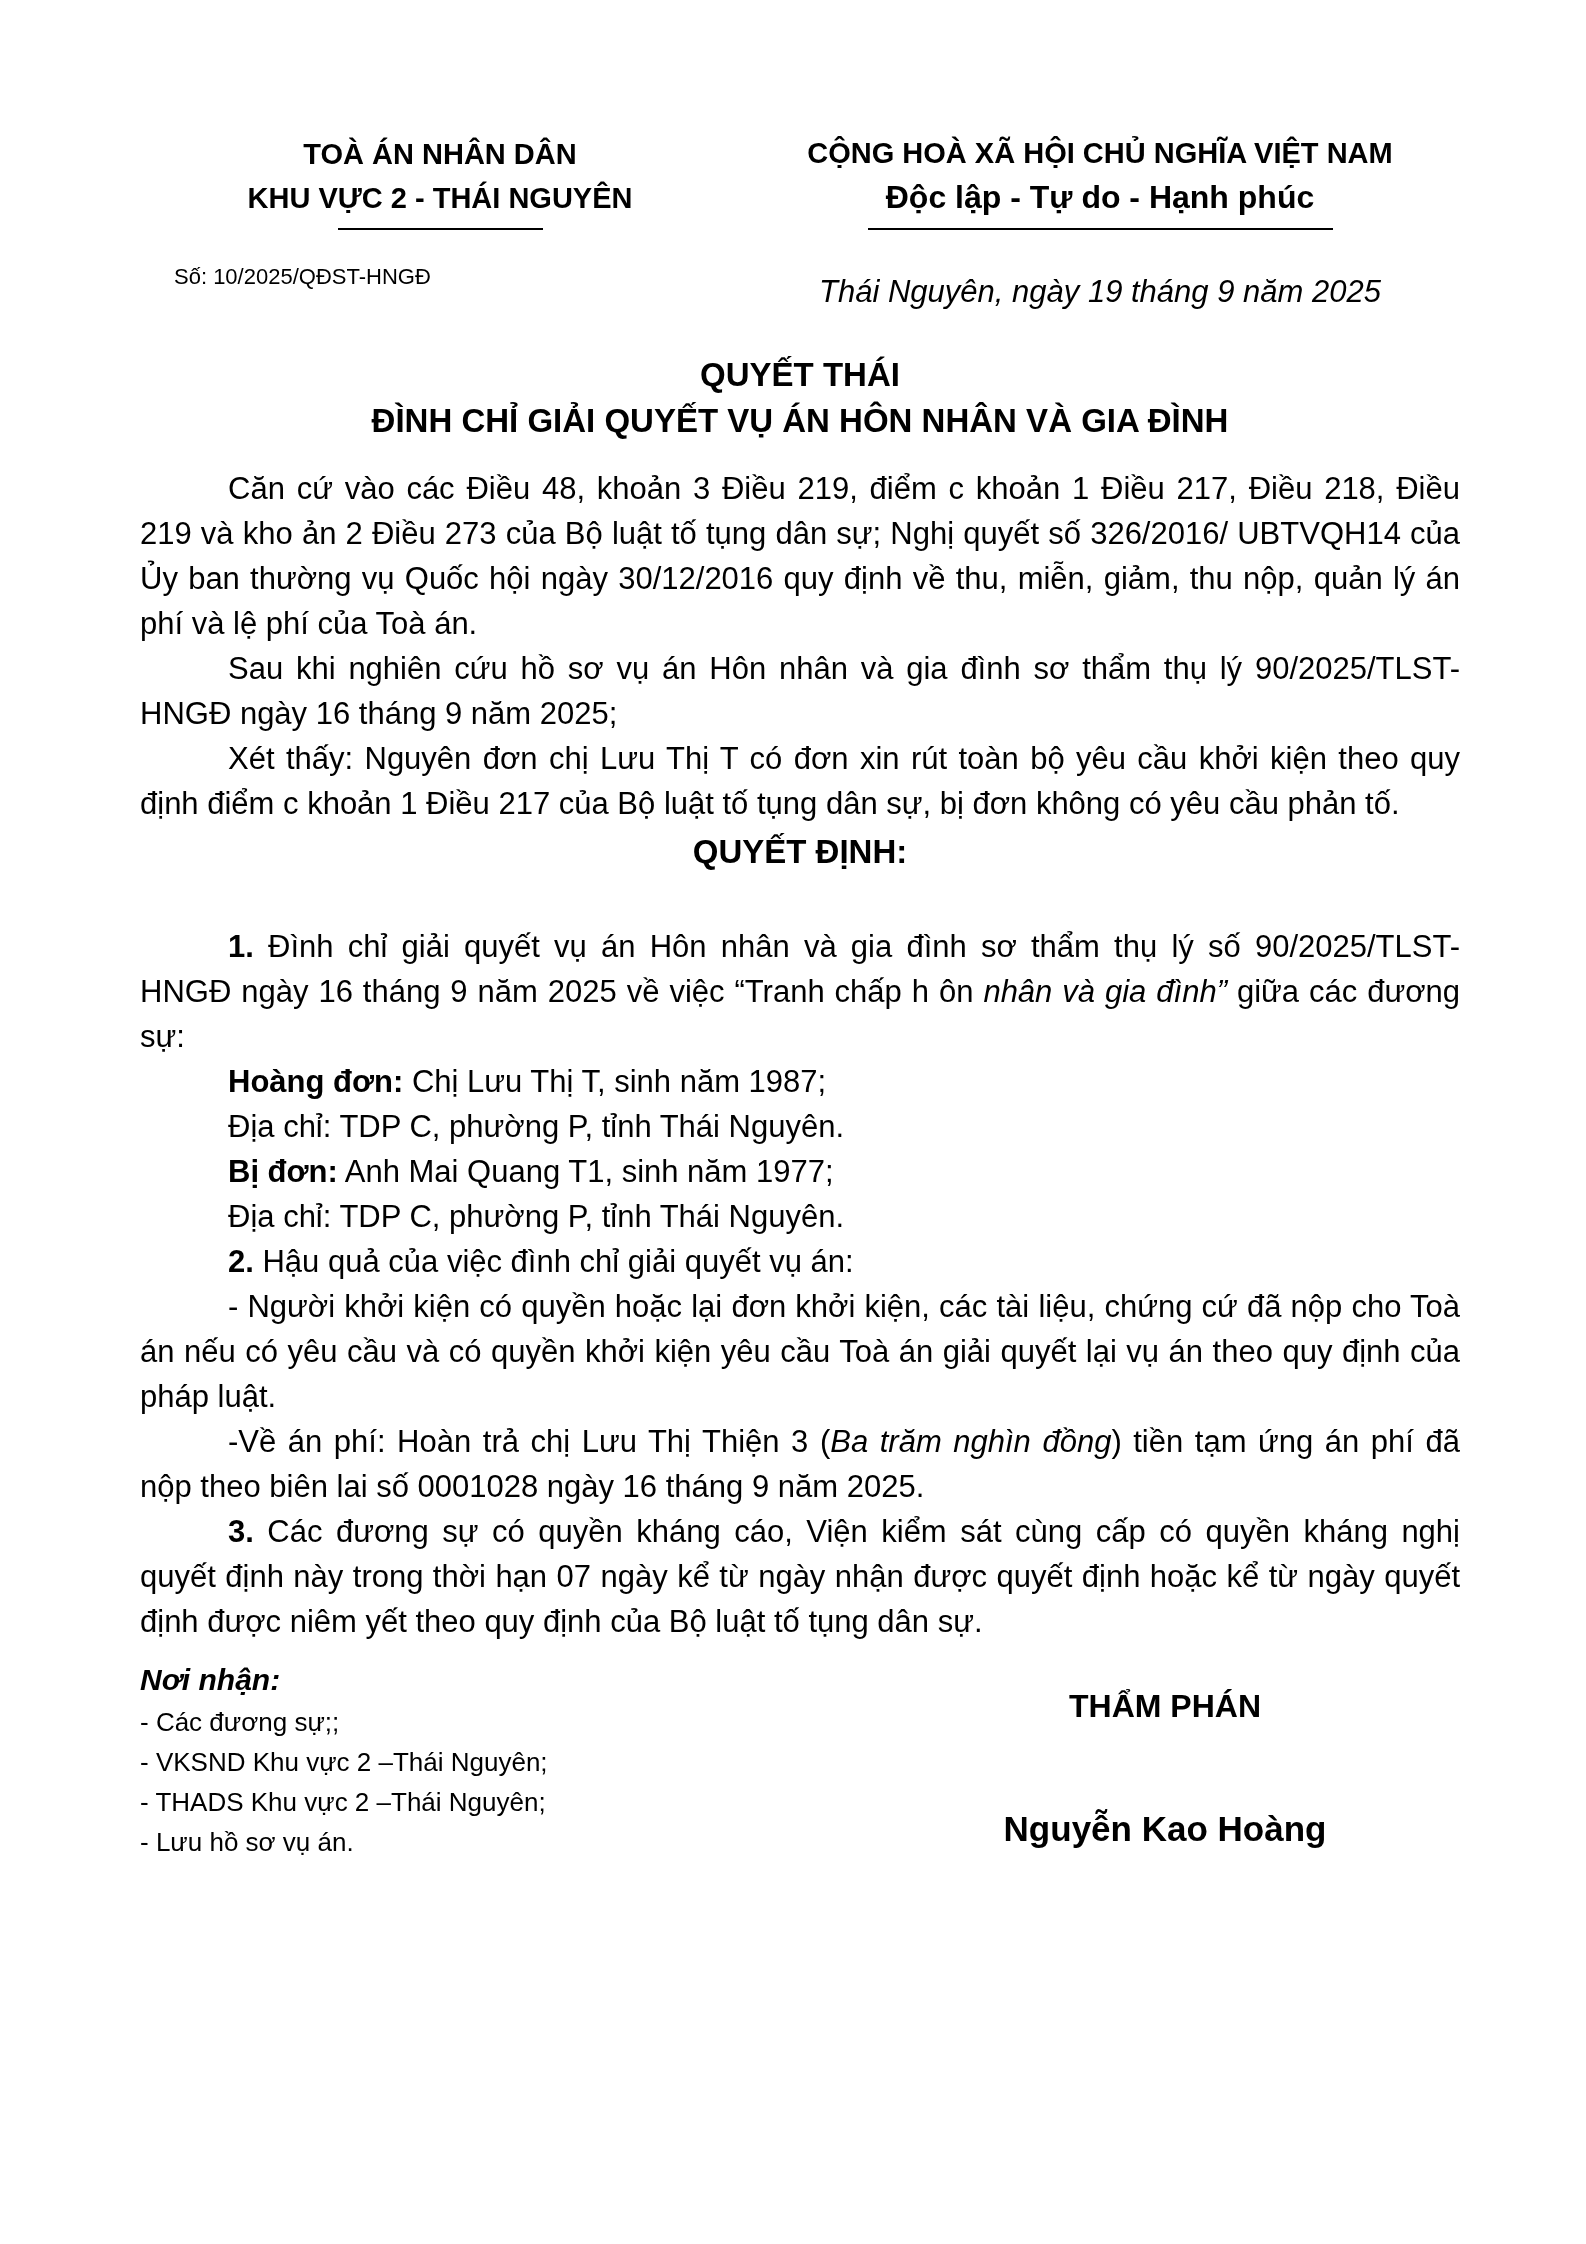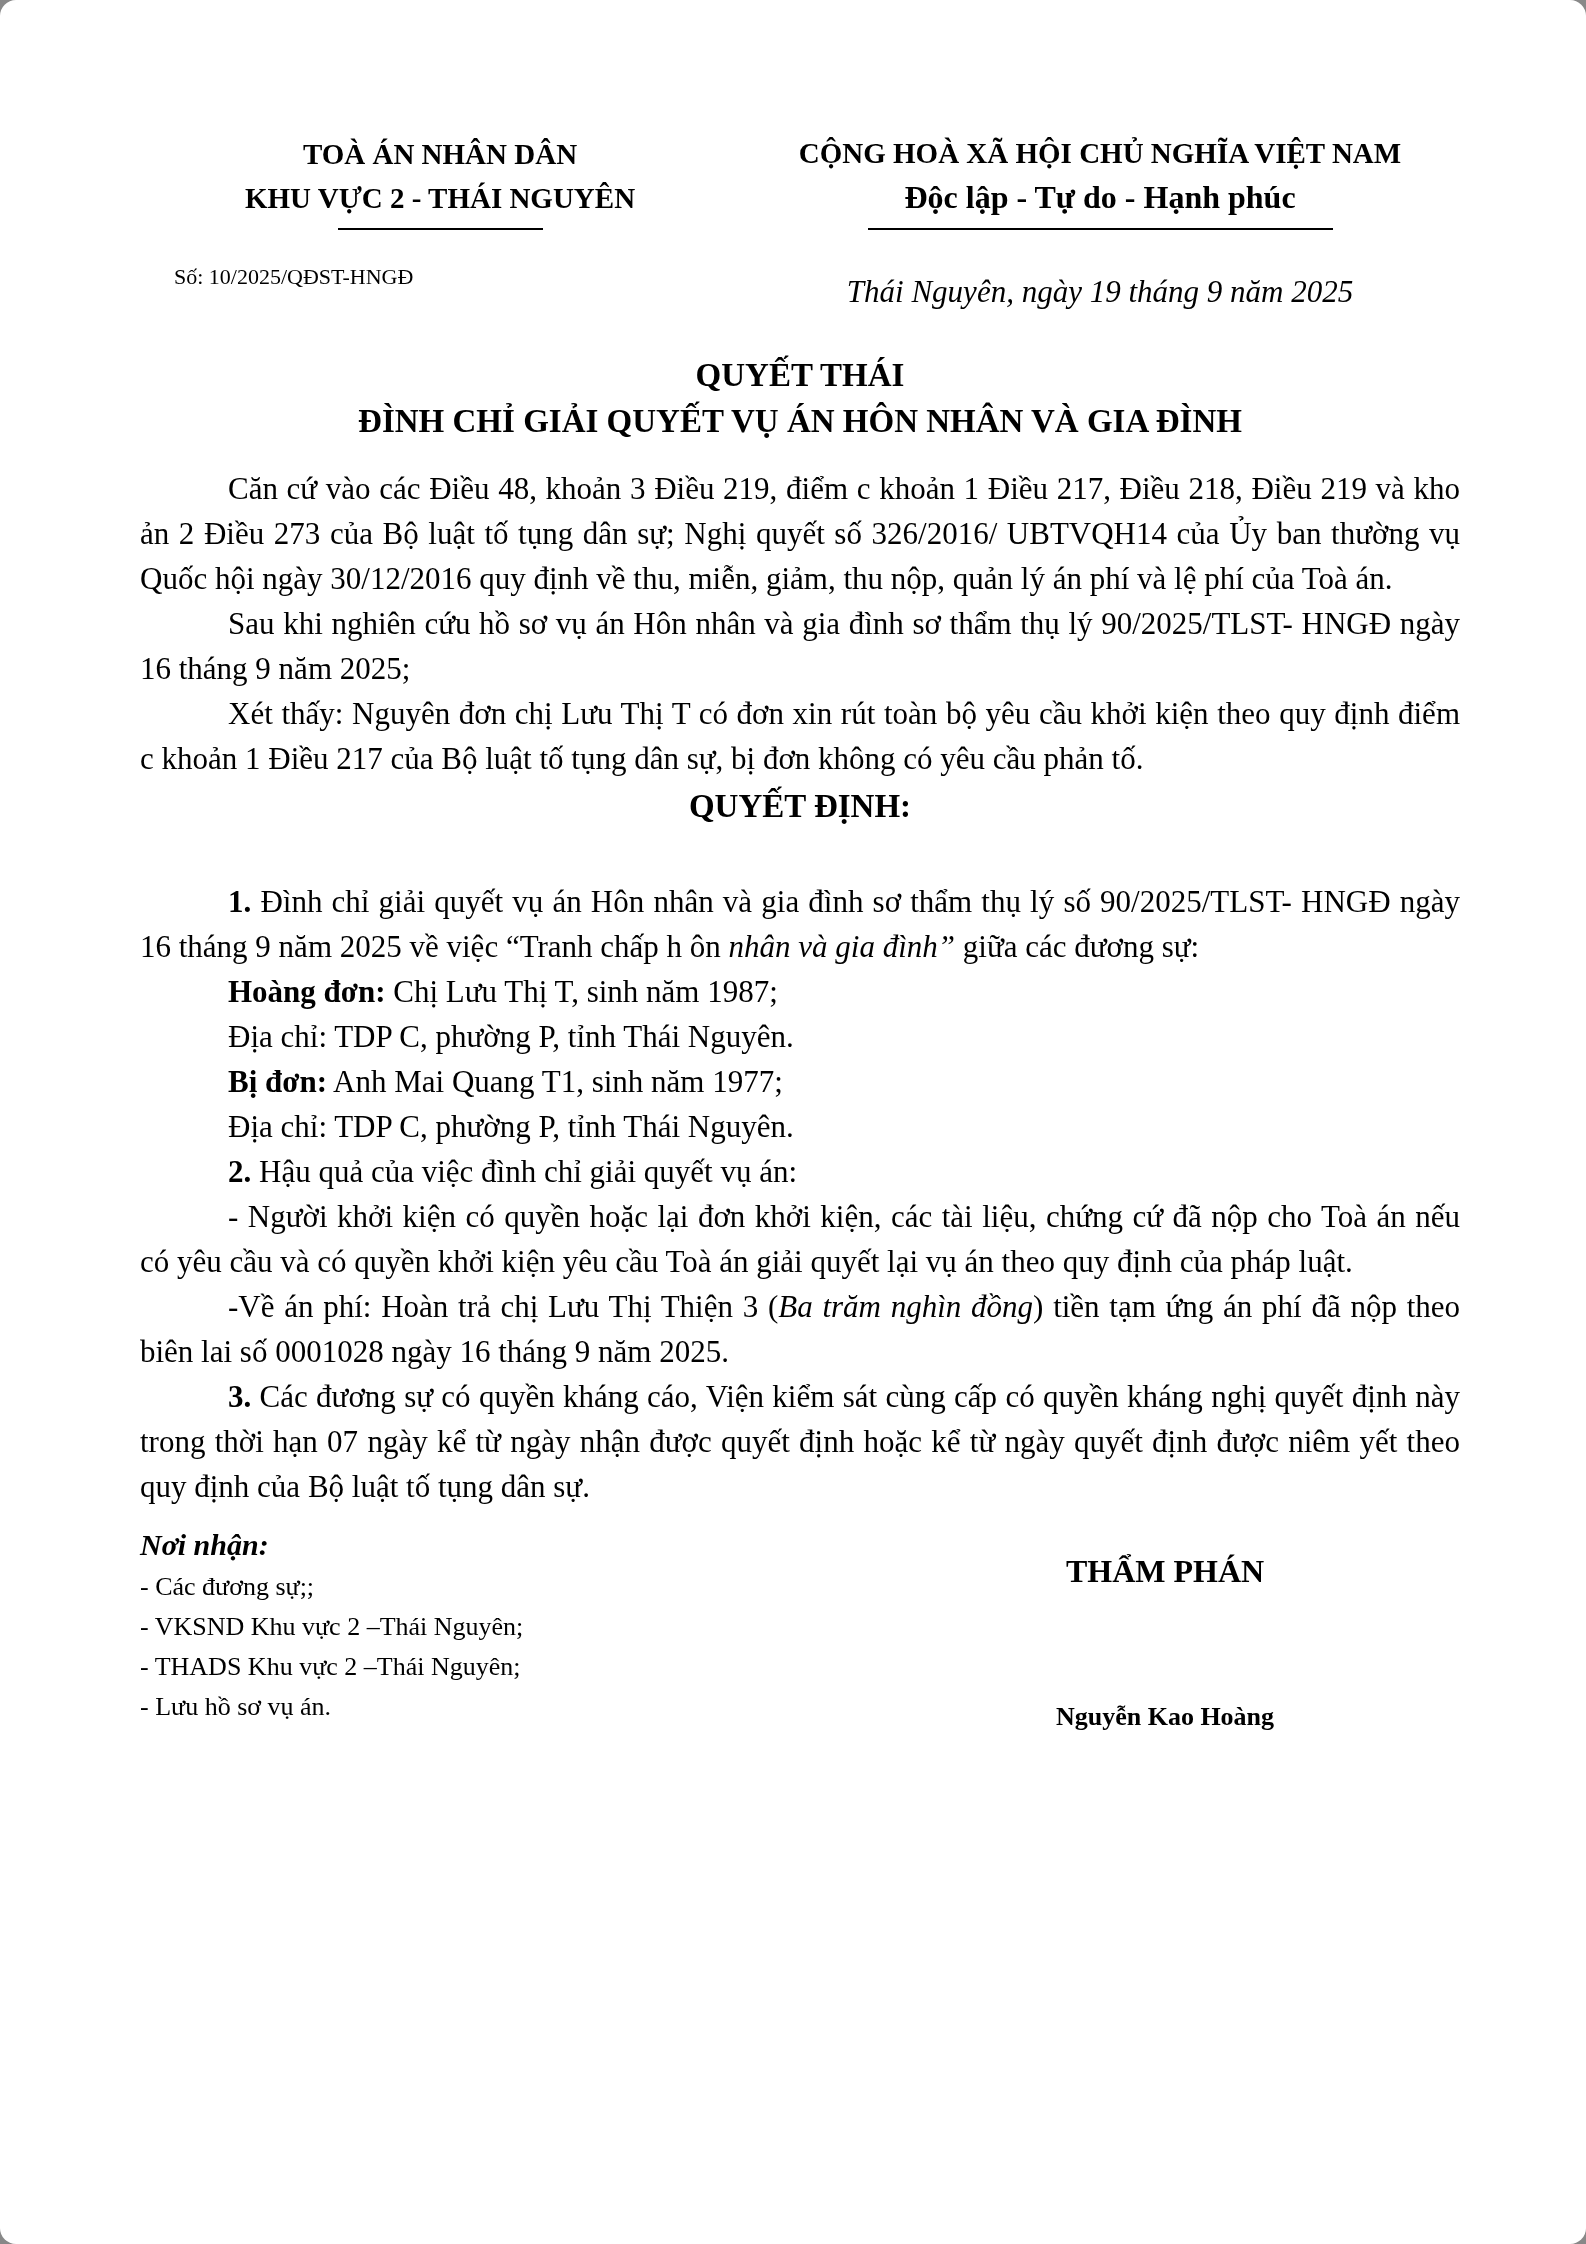--- a/index.html
+++ b/index.html
@@ -1,19 +1,19 @@
 <!DOCTYPE html>
 <html><head>
 <meta charset="utf-8">
 <style>
   html,body{margin:0;padding:0;background:#888;}
   .page{
     width:1586px;height:2244px;background:#ffffff;color:#000;
-    font-family:Liberation Serif, serif;
-    position:relative;box-sizing:border-box;overflow:hidden;border-radius:16px;
+    font-family:Liberation Sans, sans-serif;
+    position:relative;box-sizing:border-box;overflow:hidden;
   }
   .content{padding:132px 126px 0 140px;}
   
   .hdr{display:flex;}
   .hdr-left{width:600px;text-align:center;}
   .hdr-right{flex:1;text-align:center;}
   .court-line{font-weight:bold;font-size:29px;line-height:44px;}
   .nat-line1{font-weight:bold;font-size:29px;line-height:42px;text-align:center;}
   .nat-line2{font-weight:bold;font-size:32px;line-height:46px;}
   .rule{border:0;border-top:2px solid #000;margin:8px auto 0;}
@@ -30,21 +30,21 @@
   .mid-heading{text-align:center;font-weight:bold;font-size:33px;margin:3px 0 50px 0;text-indent:0;}
   .b{font-weight:bold;}
   .i{font-style:italic;}
   
   .footer{display:flex;justify-content:space-between;margin-top:14px;}
   .recipients{font-size:26px;line-height:40px;}
   .recipients-label{font-size:30px;font-weight:bold;font-style:italic;line-height:44px;}
   .recipient-item{white-space:pre;}
   .signature{width:590px;text-align:center;padding-top:30px;}
   .sig-title{font-size:32px;font-weight:bold;}
-  .sig-name{font-size:26px;font-weight:bold;margin-top:112px;}
+  .sig-name{font-size:35px;font-weight:bold;margin-top:84px;}
 </style>
 </head>
 <body>
 
 <div class="page">
   <div class="content">
 
     <div class="hdr">
       <div class="hdr-left">
         <div class="court-line">TOÀ ÁN NHÂN DÂN</div>

